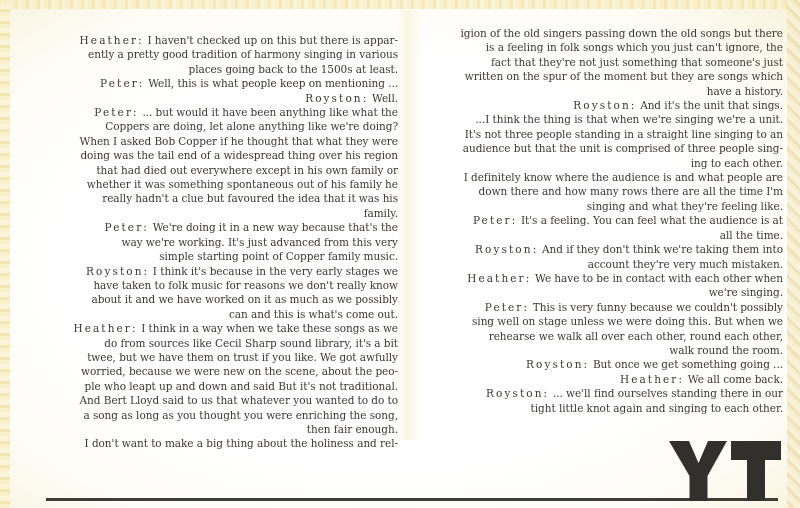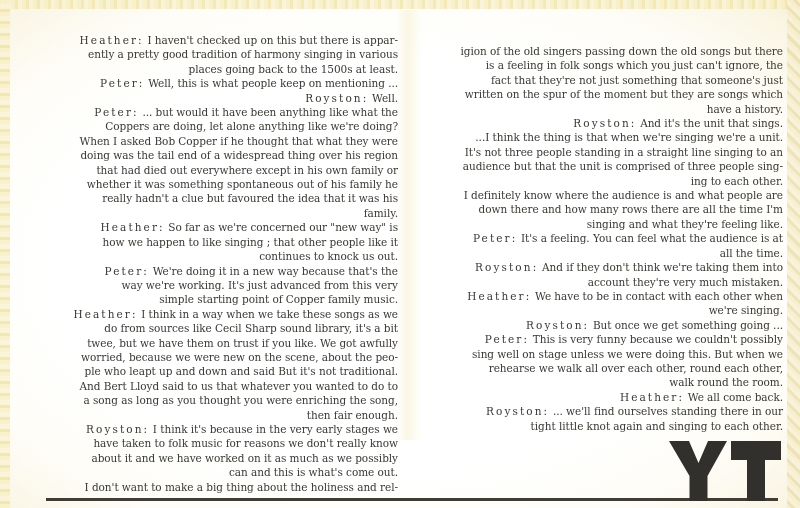--- a/index.html
+++ b/index.html
@@ -32,21 +32,21 @@
     position:absolute;left:396px;top:10px;width:26px;height:430px;
     background:linear-gradient(90deg,rgba(246,238,200,0) 0%,rgba(243,232,180,.35) 45%,rgba(246,238,200,0) 100%);
   }
   .col{
     position:absolute;
     font-size:10.5px;line-height:14.4px;color:#3b3833;
     letter-spacing:-0.05px;
     text-align:right;
   }
   .col-left{left:46px;top:33px;width:352px;}
-  .col-right{left:431px;top:44px;width:352px;}
+  .col-right{left:431px;top:26px;width:352px;}
   .para{margin:0;white-space:pre-line;}
   .spk{letter-spacing:.2em;}
   .spk:not(:empty){margin-right:.35em;}
   .bottom-rule{
     position:absolute;left:46px;top:498px;width:732px;height:3px;
     background:#403d37;
   }
   .logo{
     position:absolute;left:669px;top:441px;width:112px;height:60px;z-index:5;
   }
@@ -67,38 +67,35 @@
     <p class="para"><span class="spk">Peter:</span><span class="txt">Well, this is what people keep on mentioning ...</span></p>
     <p class="para"><span class="spk">Royston:</span><span class="txt">Well.</span></p>
     <p class="para"><span class="spk">Peter:</span><span class="txt">... but would it have been anything like what the
 Coppers are doing, let alone anything like we're doing?
 When I asked Bob Copper if he thought that what they were
 doing was the tail end of a widespread thing over his region
 that had died out everywhere except in his own family or
 whether it was something spontaneous out of his family he
 really hadn't a clue but favoured the idea that it was his
 family.</span></p>
-    <p class="para"><span class="spk">Heather:</span><span class="txt">So far as we're concerned our "new way" is
-how we happen to like singing ; that other people like it
-continues to knock us out.</span></p>
     <p class="para"><span class="spk">Peter:</span><span class="txt">We're doing it in a new way because that's the
 way we're working. It's just advanced from this very
 simple starting point of Copper family music.</span></p>
+    <p class="para"><span class="spk">Royston:</span><span class="txt">I think it's because in the very early stages we
+have taken to folk music for reasons we don't really know
+about it and we have worked on it as much as we possibly
+can and this is what's come out.</span></p>
     <p class="para"><span class="spk">Heather:</span><span class="txt">I think in a way when we take these songs as we
 do from sources like Cecil Sharp sound library, it's a bit
 twee, but we have them on trust if you like. We got awfully
 worried, because we were new on the scene, about the peo-
 ple who leapt up and down and said But it's not traditional.
 And Bert Lloyd said to us that whatever you wanted to do to
 a song as long as you thought you were enriching the song,
 then fair enough.</span></p>
-    <p class="para"><span class="spk">Royston:</span><span class="txt">I think it's because in the very early stages we
-have taken to folk music for reasons we don't really know
-about it and we have worked on it as much as we possibly
-can and this is what's come out.</span></p>
     <p class="para"><span class="spk"></span><span class="txt">I don't want to make a big thing about the holiness and rel-</span></p>
   </div>
 
   <div class="col col-right">
     <p class="para"><span class="spk"></span><span class="txt">igion of the old singers passing down the old songs but there
 is a feeling in folk songs which you just can't ignore, the
 fact that they're not just something that someone's just
 written on the spur of the moment but they are songs which
 have a history.</span></p>
     <p class="para"><span class="spk">Royston:</span><span class="txt">And it's the unit that sings.</span></p>
@@ -108,25 +105,25 @@
 ing to each other.</span></p>
     <p class="para"><span class="spk"></span><span class="txt">I definitely know where the audience is and what people are
 down there and how many rows there are all the time I'm
 singing and what they're feeling like.</span></p>
     <p class="para"><span class="spk">Peter:</span><span class="txt">It's a feeling. You can feel what the audience is at
 all the time.</span></p>
     <p class="para"><span class="spk">Royston:</span><span class="txt">And if they don't think we're taking them into
 account they're very much mistaken.</span></p>
     <p class="para"><span class="spk">Heather:</span><span class="txt">We have to be in contact with each other when
 we're singing.</span></p>
-    <p class="para"><span class="spk">Royston:</span><span class="txt">But once we get something going ...</span></p>
     <p class="para"><span class="spk">Peter:</span><span class="txt">This is very funny because we couldn't possibly
 sing well on stage unless we were doing this. But when we
 rehearse we walk all over each other, round each other,
 walk round the room.</span></p>
+    <p class="para"><span class="spk">Royston:</span><span class="txt">But once we get something going ...</span></p>
     <p class="para"><span class="spk">Heather:</span><span class="txt">We all come back.</span></p>
     <p class="para"><span class="spk">Royston:</span><span class="txt">... we'll find ourselves standing there in our
 tight little knot again and singing to each other.</span></p>
   </div>
 
   <div class="bottom-rule"></div>
 
   <svg class="logo" viewBox="0 0 112 60" aria-label="YT">
     <polygon fill="#31302c" points="0,0 20,0 29.5,22 39,0 58,0 38.5,35 38.5,60 20.5,60 20.5,35"></polygon>
     <polygon fill="#31302c" points="62,0 112,0 112,19 96,19 96,60 78,60 78,19 62,19"></polygon>

